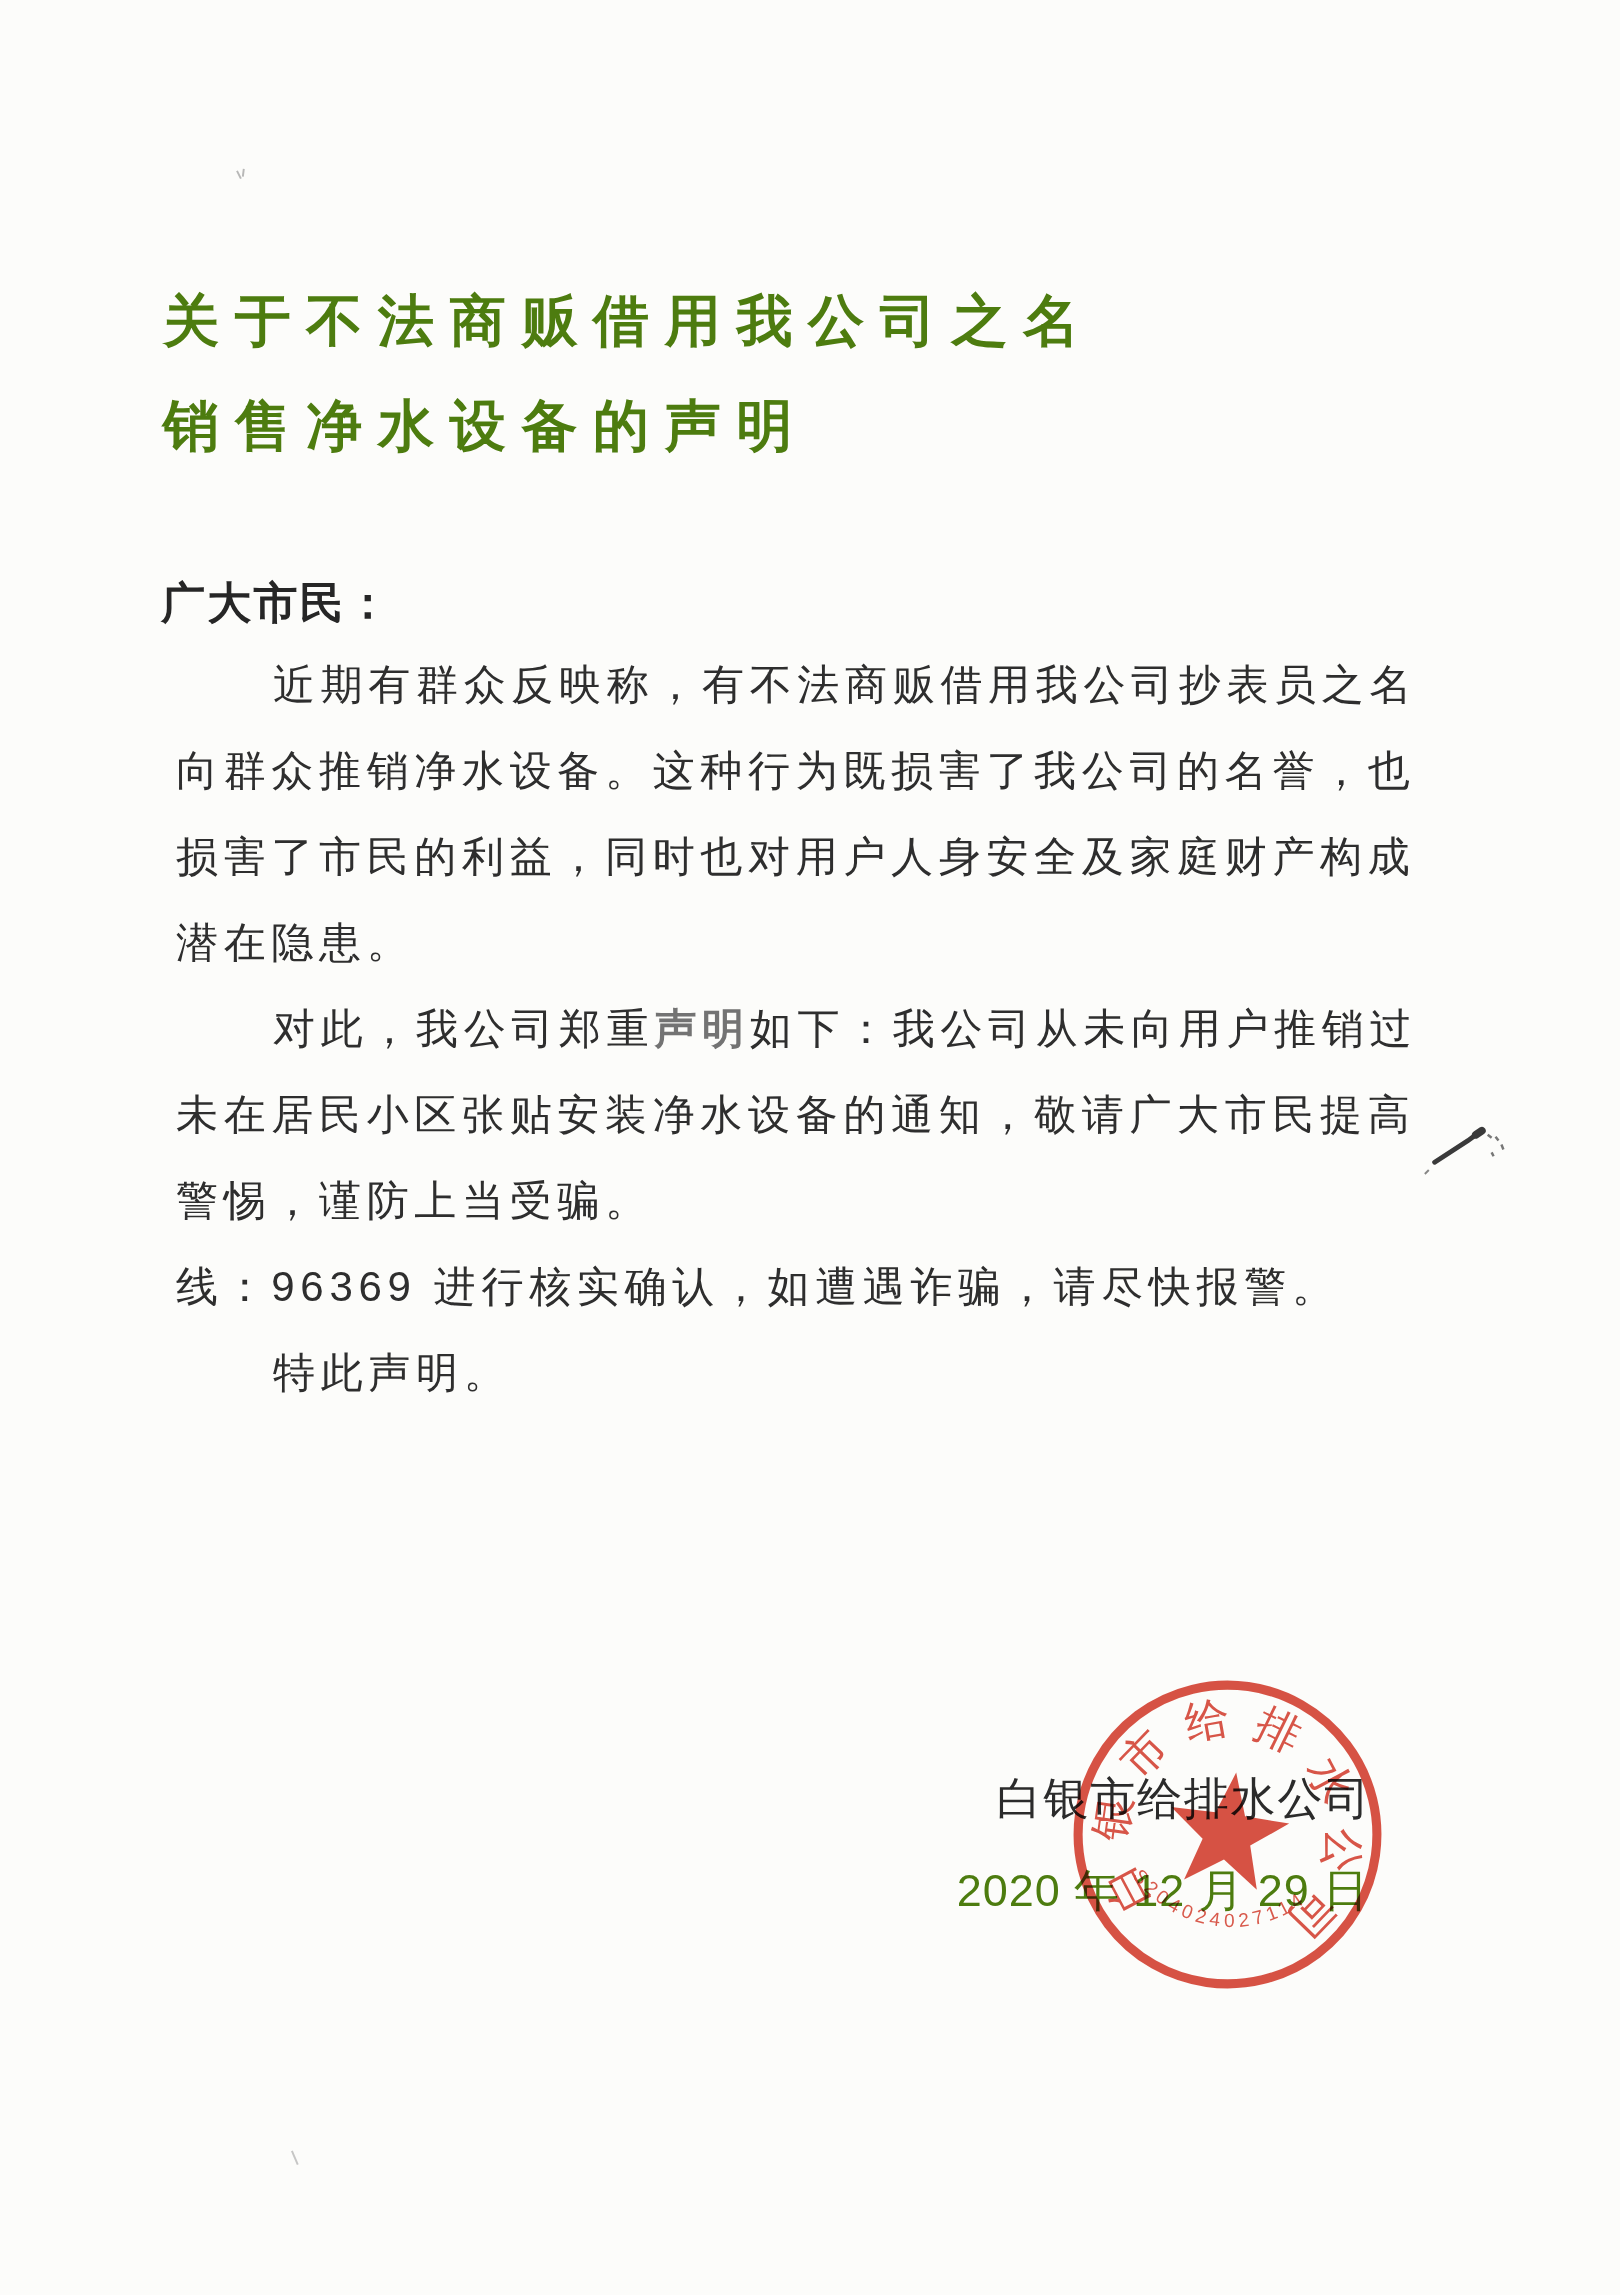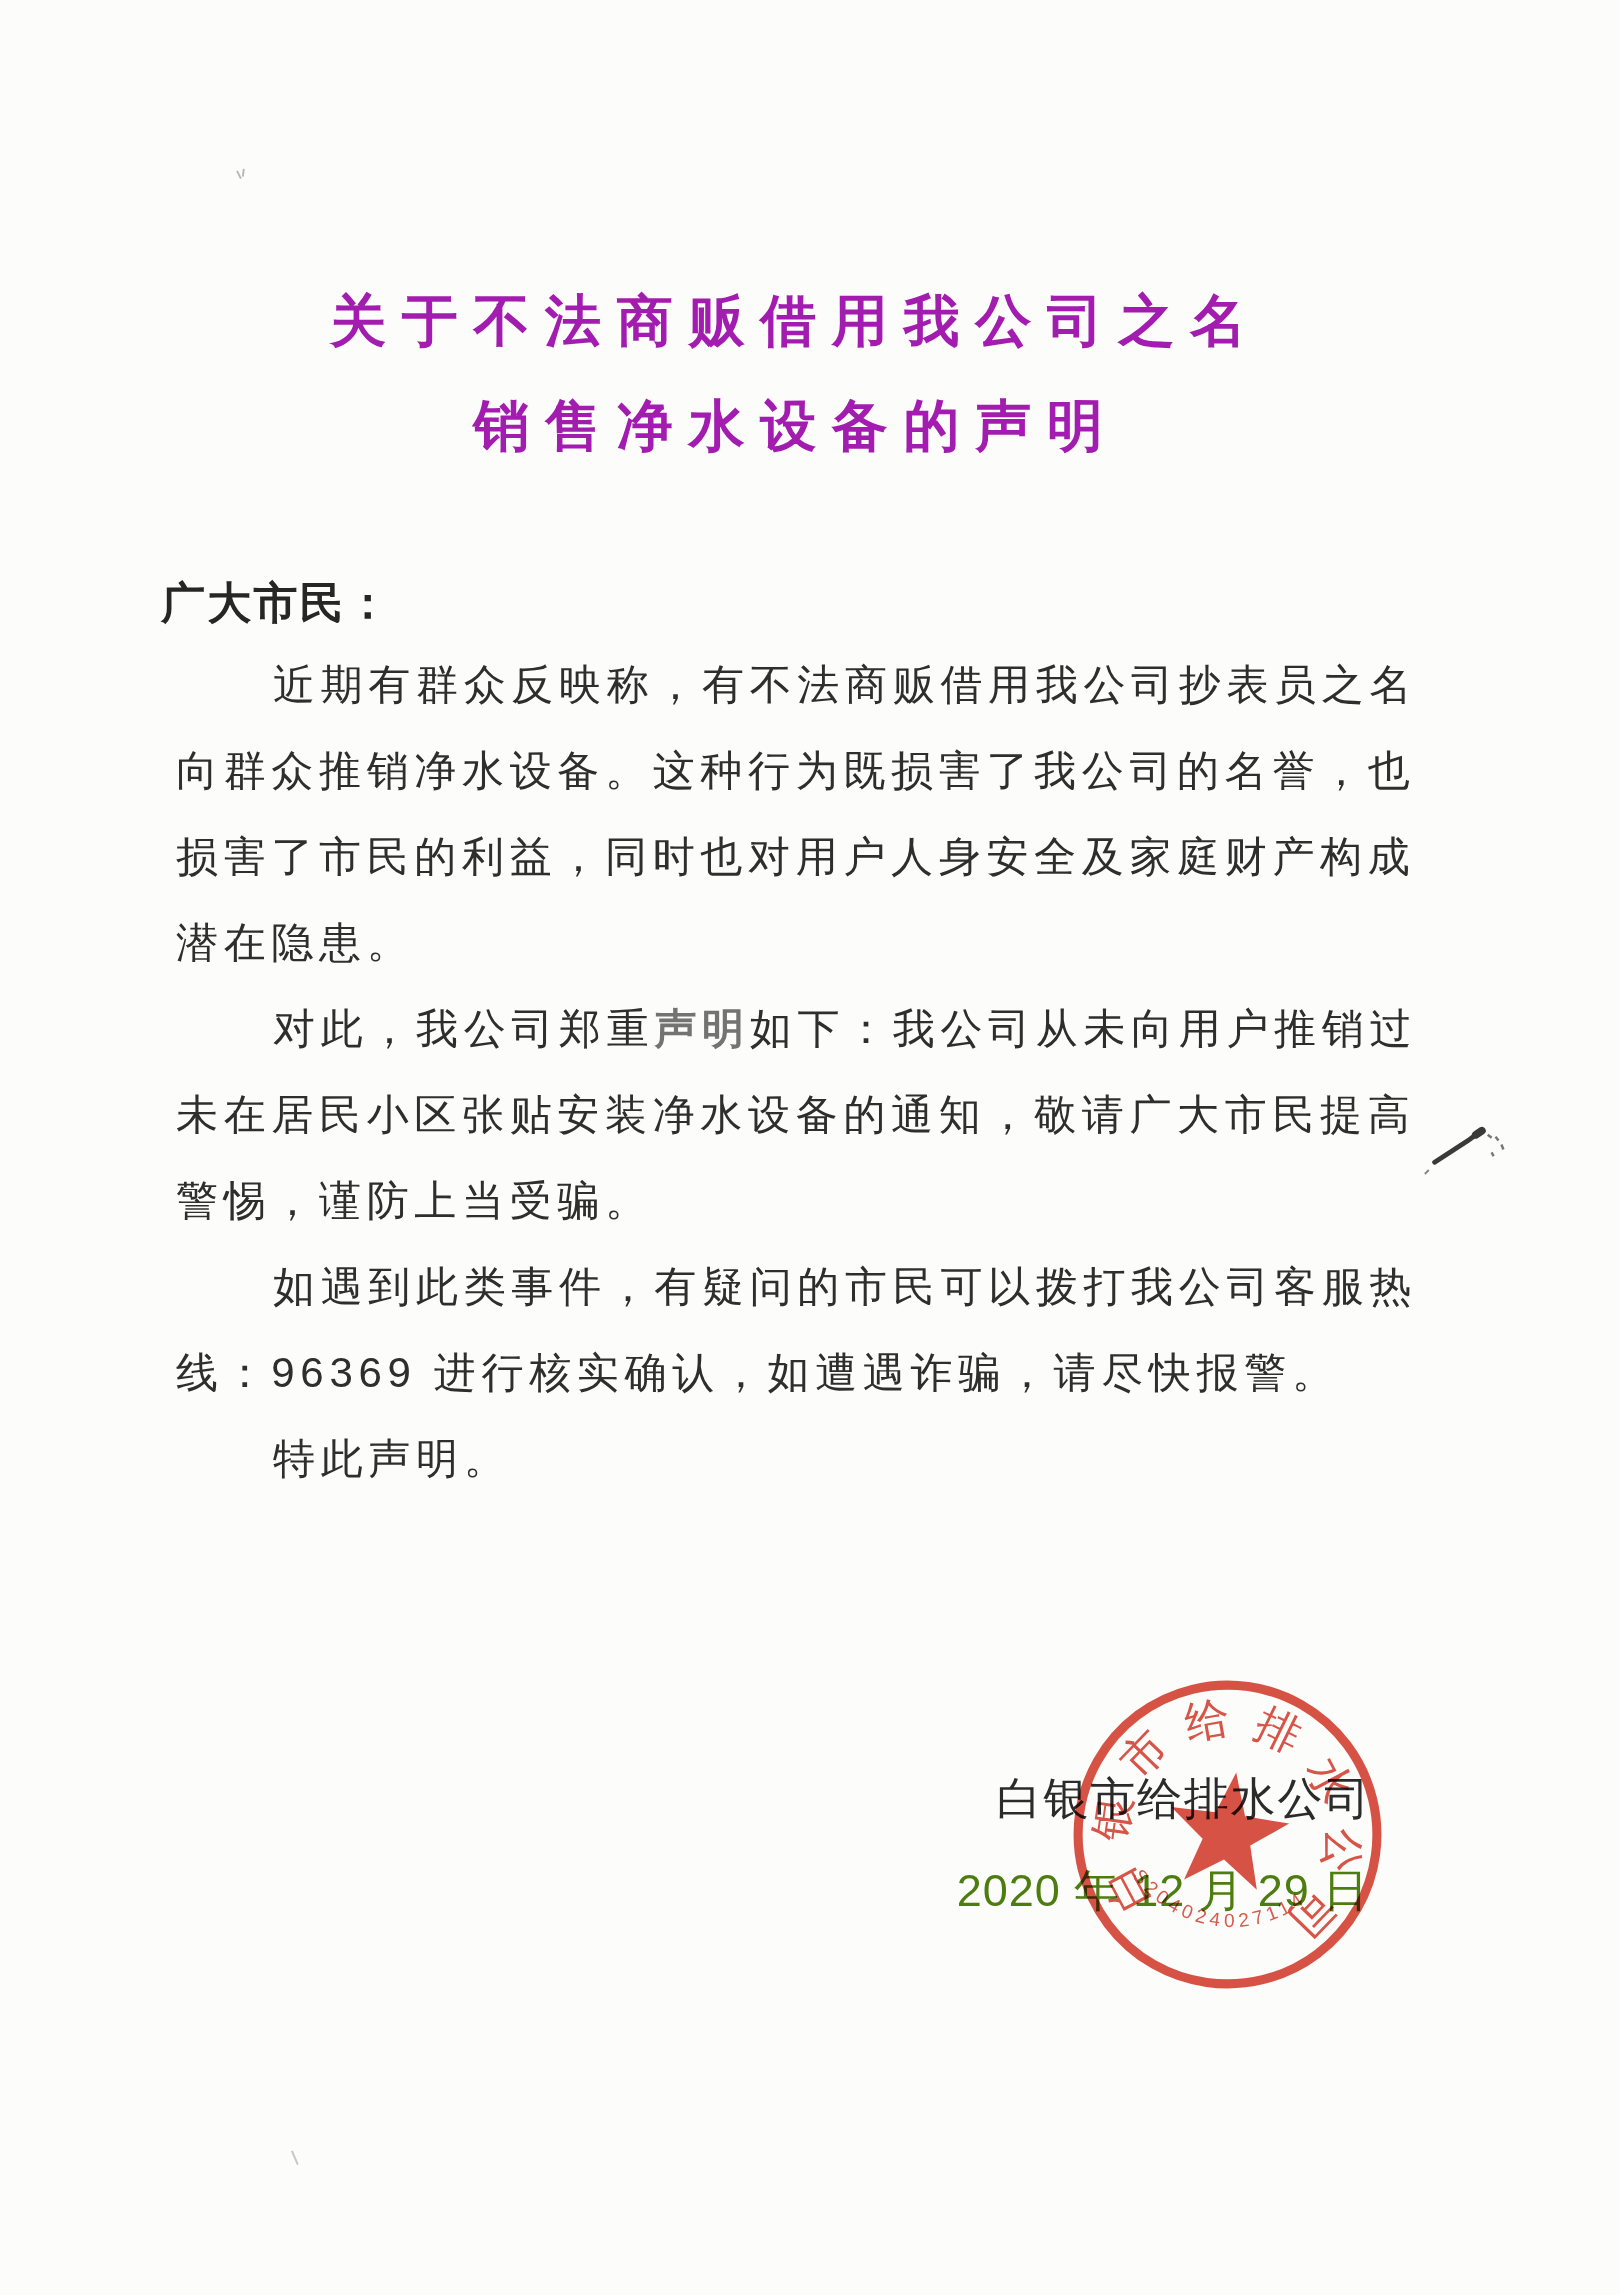--- a/index.html
+++ b/index.html
@@ -4,22 +4,22 @@
 <style>
   html,body { margin:0; padding:0; background:#e8e8e6; }
   .page {
     position:relative; width:1620px; height:2295px;
     background:#fcfcfa;
     font-family:"Liberation Sans", sans-serif;
     color:#262626; overflow:hidden;
   }
   .doc-title {
     position:absolute; left:163px; width:1266px;
-    text-align:center; font-size:56px; line-height:63px;
-    font-weight:600; letter-spacing:0.28em; color:#a21caf;
+    font-size:56px; line-height:63px;
+    font-weight:600; letter-spacing:0.28em; color:#4d7c0f;
     white-space:pre;
   }
   #title-line-1 { top:289px; }
   #title-line-2 { top:394px; }
   .salutation {
     position:absolute; left:161px; top:574px;
     font-size:44px; font-weight:700; letter-spacing:0.05em;
     white-space:pre;
   }
   .body-text {
@@ -57,21 +57,20 @@
   <div class="salutation">广大市民：</div>
 
   <div class="body-text" id="body-text">
       <div class="body-line indent"><span>近期有群众反映称，有不法商贩借用我公司抄表员之名</span></div>
       <div class="body-line"><span>向群众推销净水设备。这种行为既损害了我公司的名誉，也</span></div>
       <div class="body-line"><span>损害了市民的利益，同时也对用户人身安全及家庭财产构成</span></div>
       <div class="body-line"><span>潜在隐患。</span></div>
       <div class="body-line indent"><span>对此，我公司郑重</span><b>声明</b><span>如下：我公司从未向用户推销过</span></div>
       <div class="body-line"><span>未在居民小区张贴安装净水设备的通知，敬请广大市民提高</span></div>
       <div class="body-line"><span>警惕，谨防上当受骗。</span></div>
-      <div class="body-line indent"><span>如遇到此类事件，有疑问的市民可以拨打我公司客服热</span></div>
       <div class="body-line"><span>线：96369 进行核实确认，如遭遇诈骗，请尽快报警。</span></div>
       <div class="body-line indent"><span>特此声明。</span></div>
     </div>
 
   <div class="sig-company">白银市给排水公司</div>
   <div class="sig-date">2020 年 12 月 29 日</div>
 
   <svg class="seal" viewBox="0 0 320 320">
     <g id="seal-group" transform="rotate(8 160 160)">
       <circle cx="160" cy="160" r="148" fill="none" stroke-width="9" opacity="0.95" stroke="#d43a2a"></circle>

